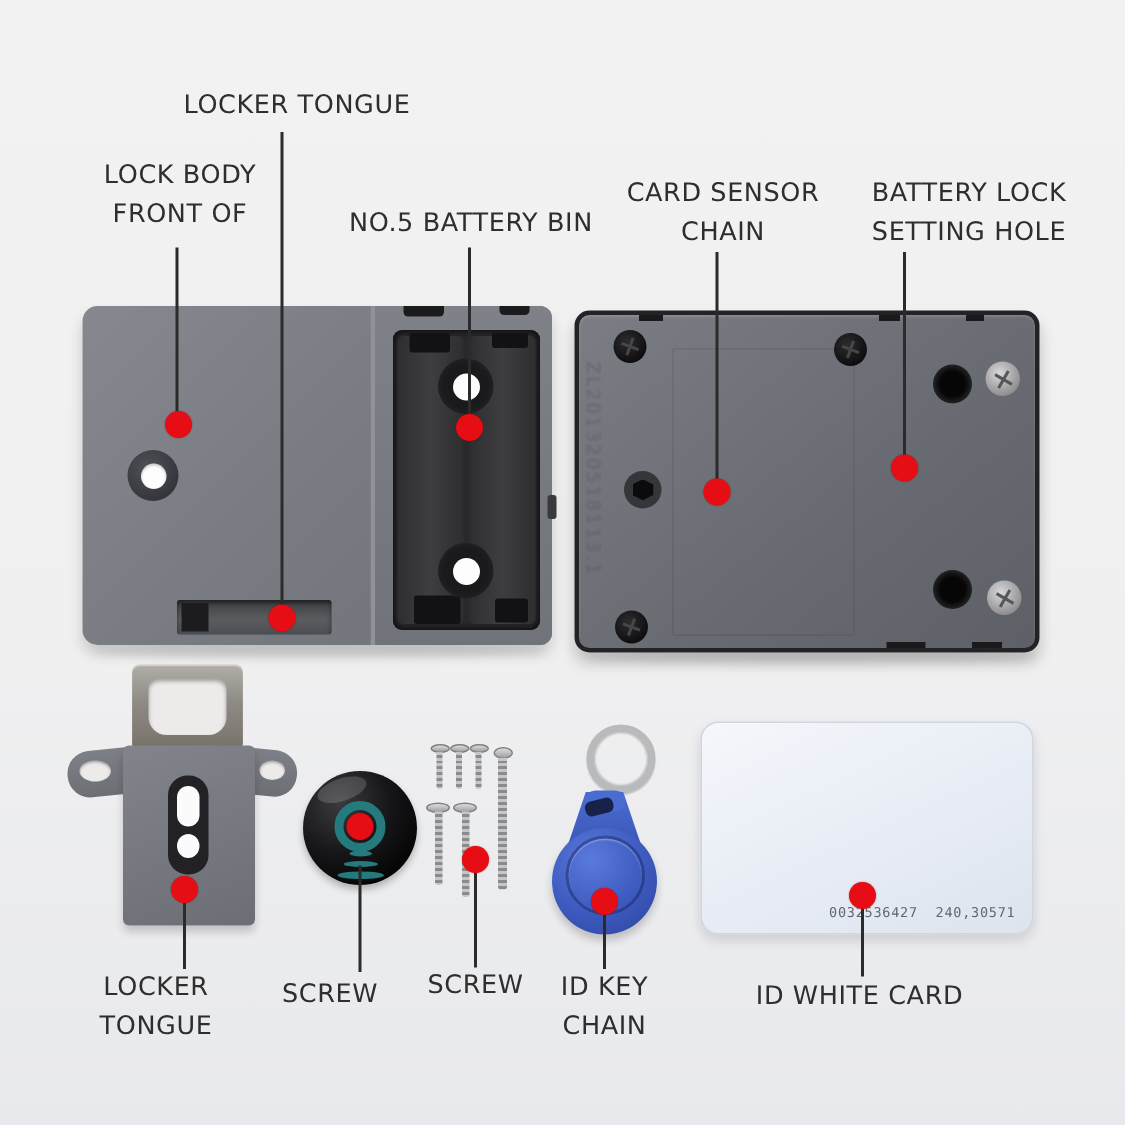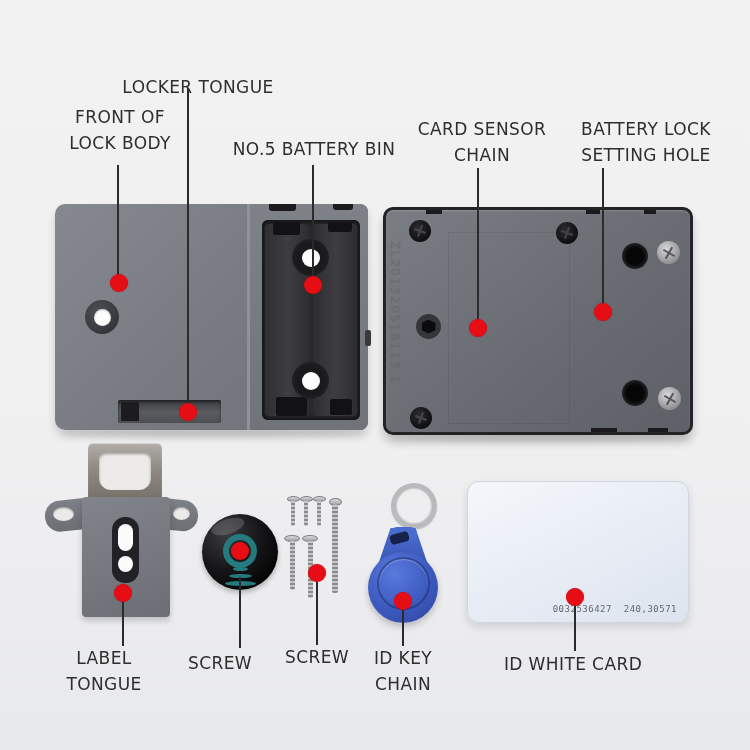--- a/index.html
+++ b/index.html
@@ -266,40 +266,40 @@
   <div class="dot" style="left:179px; top:403px;"></div>
   <div class="dot" style="left:304px; top:276px;"></div>
   <div class="dot" style="left:469px; top:319px;"></div>
   <div class="dot" style="left:594px; top:303px;"></div>
   <div class="dot" style="left:114px; top:584px;"></div>
   <div class="dot" style="left:231px; top:542px;"></div>
   <div class="dot" style="left:308px; top:564px;"></div>
   <div class="dot" style="left:394px; top:592px;"></div>
   <div class="dot" style="left:566px; top:588px;"></div>
 
-  <div class="lbl" style="left:198px; top:74px;">
+  <div class="lbl" style="left:198px; top:57px;">
     <div>LOCKER TONGUE</div>
   </div>
   <div class="lbl" style="left:120px; top:104px;">
+    <div>LOCK BODY</div>
     <div>FRONT OF</div>
-    <div>LOCK BODY</div>
   </div>
   <div class="lbl" style="left:314px; top:136px;">
     <div>NO.5 BATTERY BIN</div>
   </div>
   <div class="lbl" style="left:482px; top:116px;">
     <div>CARD SENSOR</div>
     <div>CHAIN</div>
   </div>
   <div class="lbl" style="left:646px; top:116px;">
     <div>BATTERY LOCK</div>
     <div>SETTING HOLE</div>
   </div>
   <div class="lbl" style="left:104px; top:645px;">
-    <div>LABEL</div>
+    <div>LOCKER</div>
     <div>TONGUE</div>
   </div>
   <div class="lbl" style="left:220px; top:650px;">
     <div>SCREW</div>
   </div>
   <div class="lbl" style="left:317px; top:644px;">
     <div>SCREW</div>
   </div>
   <div class="lbl" style="left:403px; top:645px;">
     <div>ID KEY</div>

